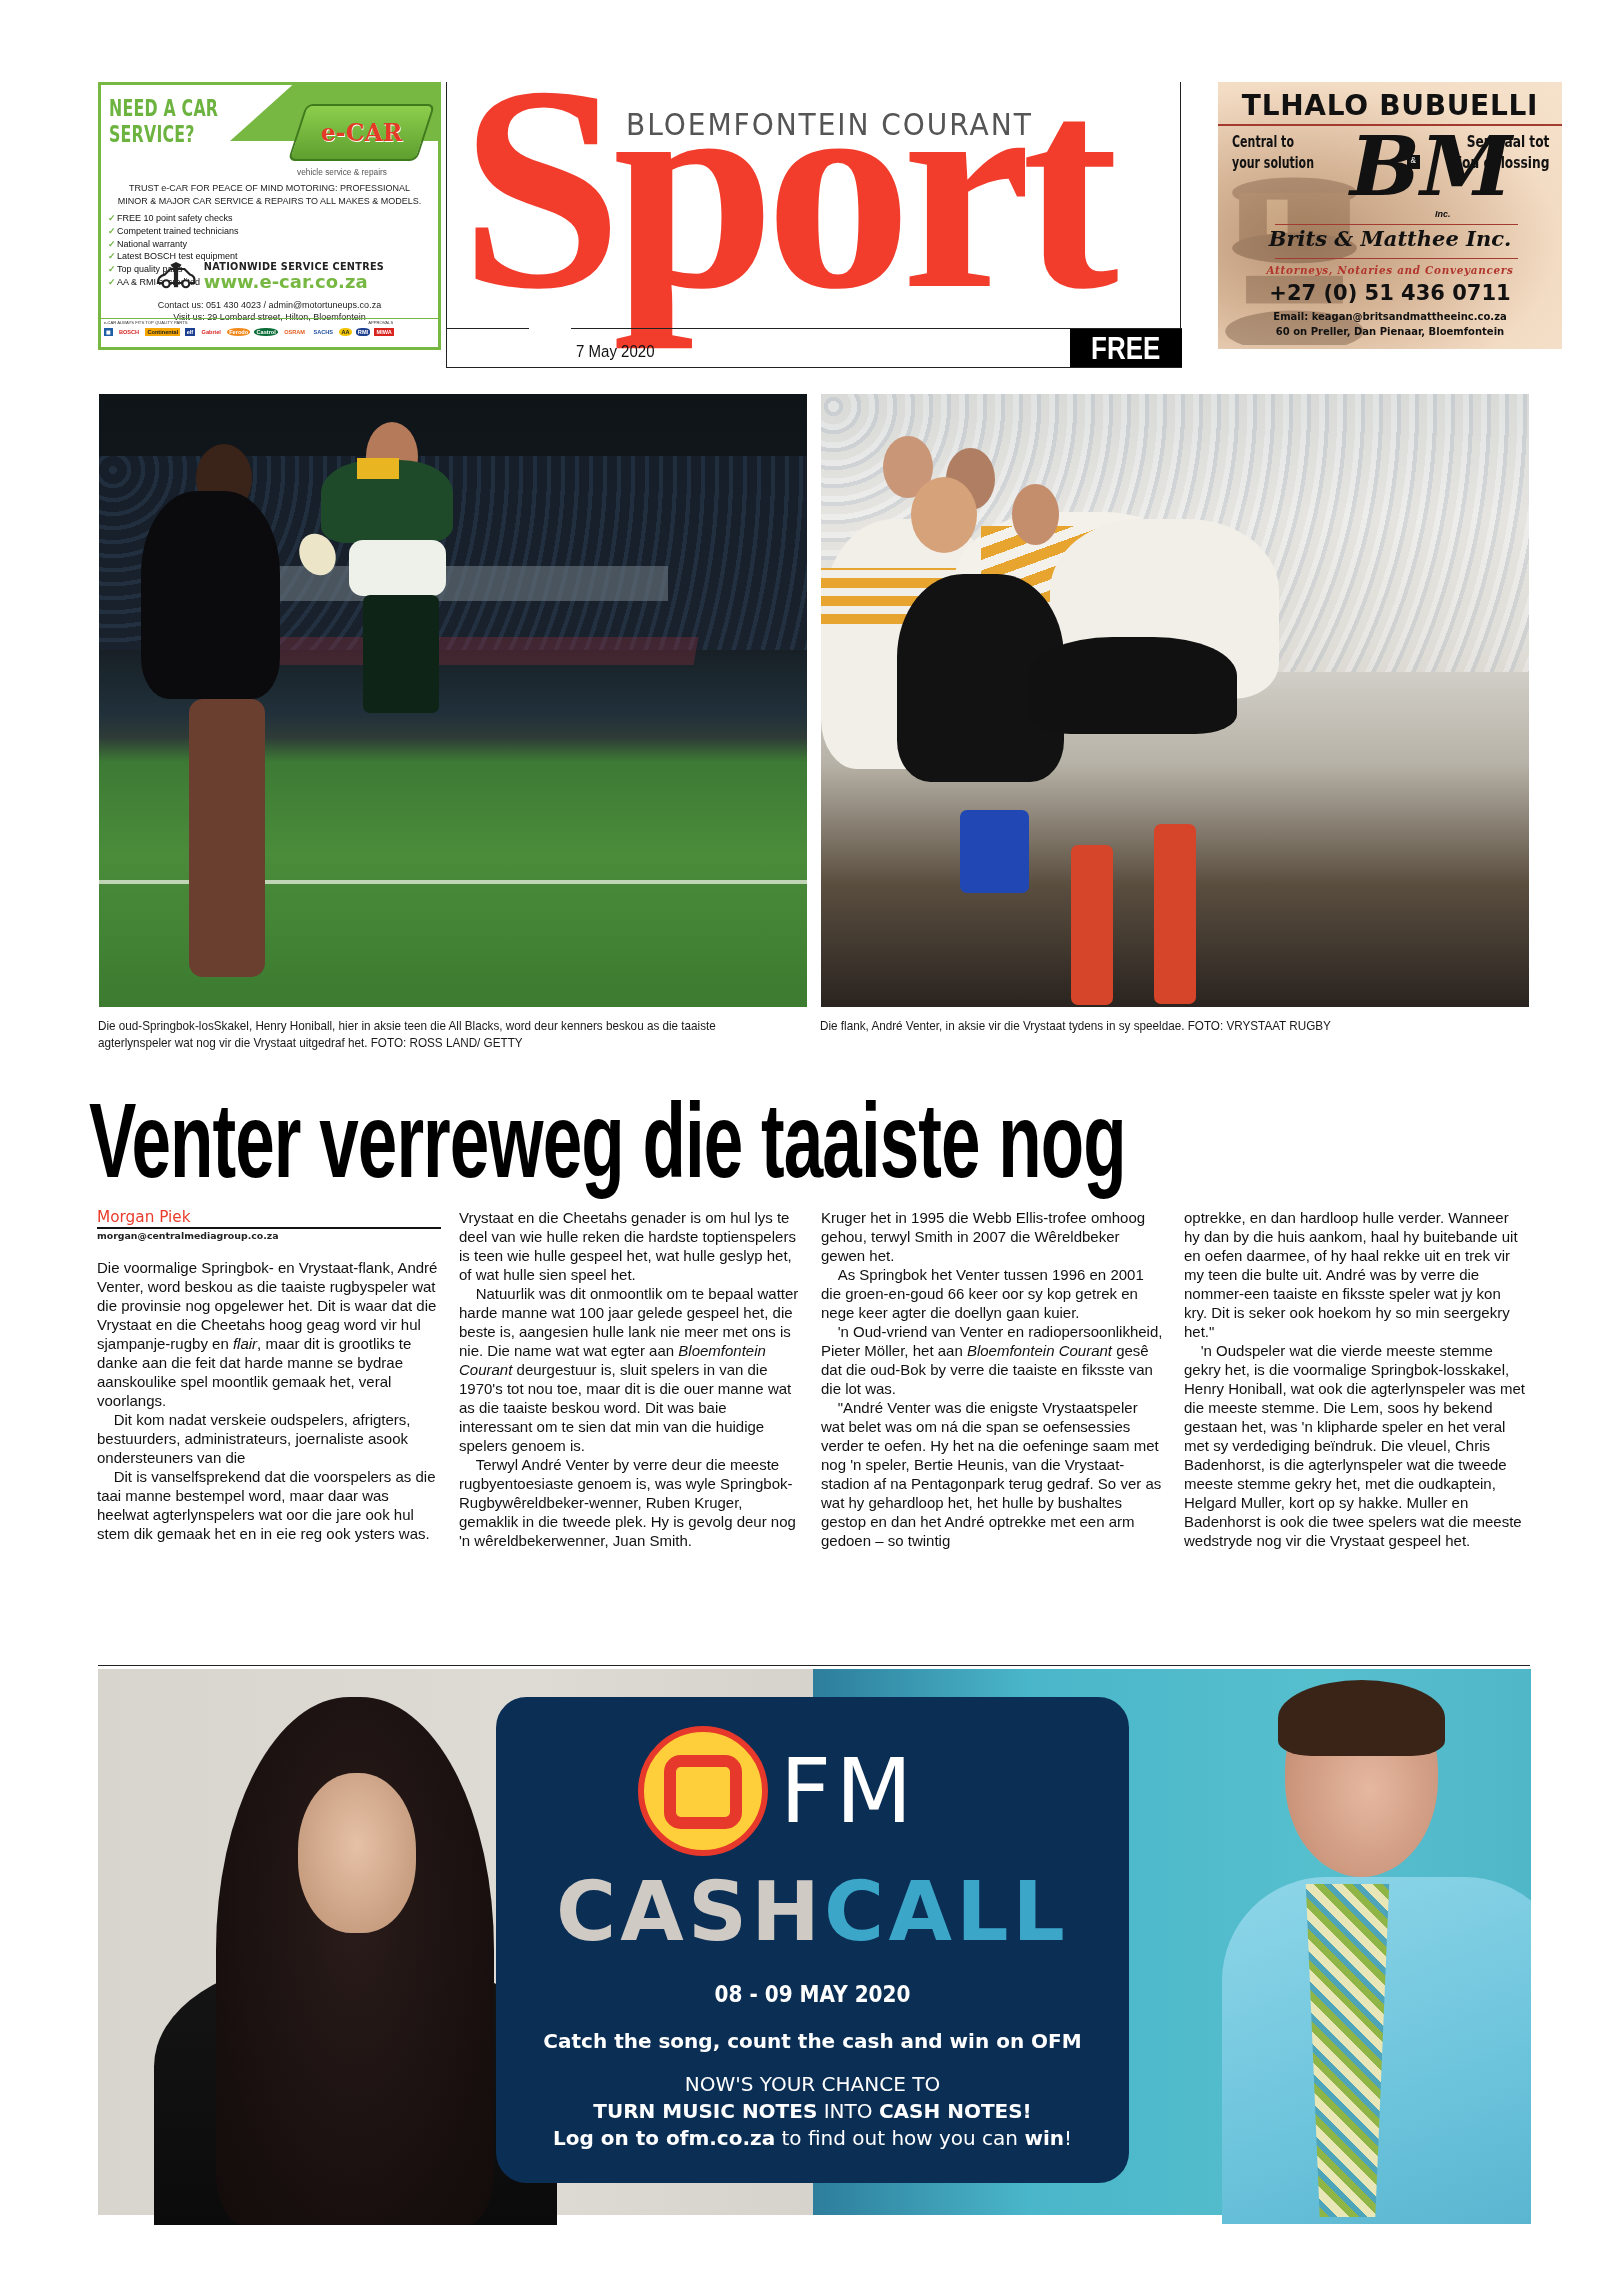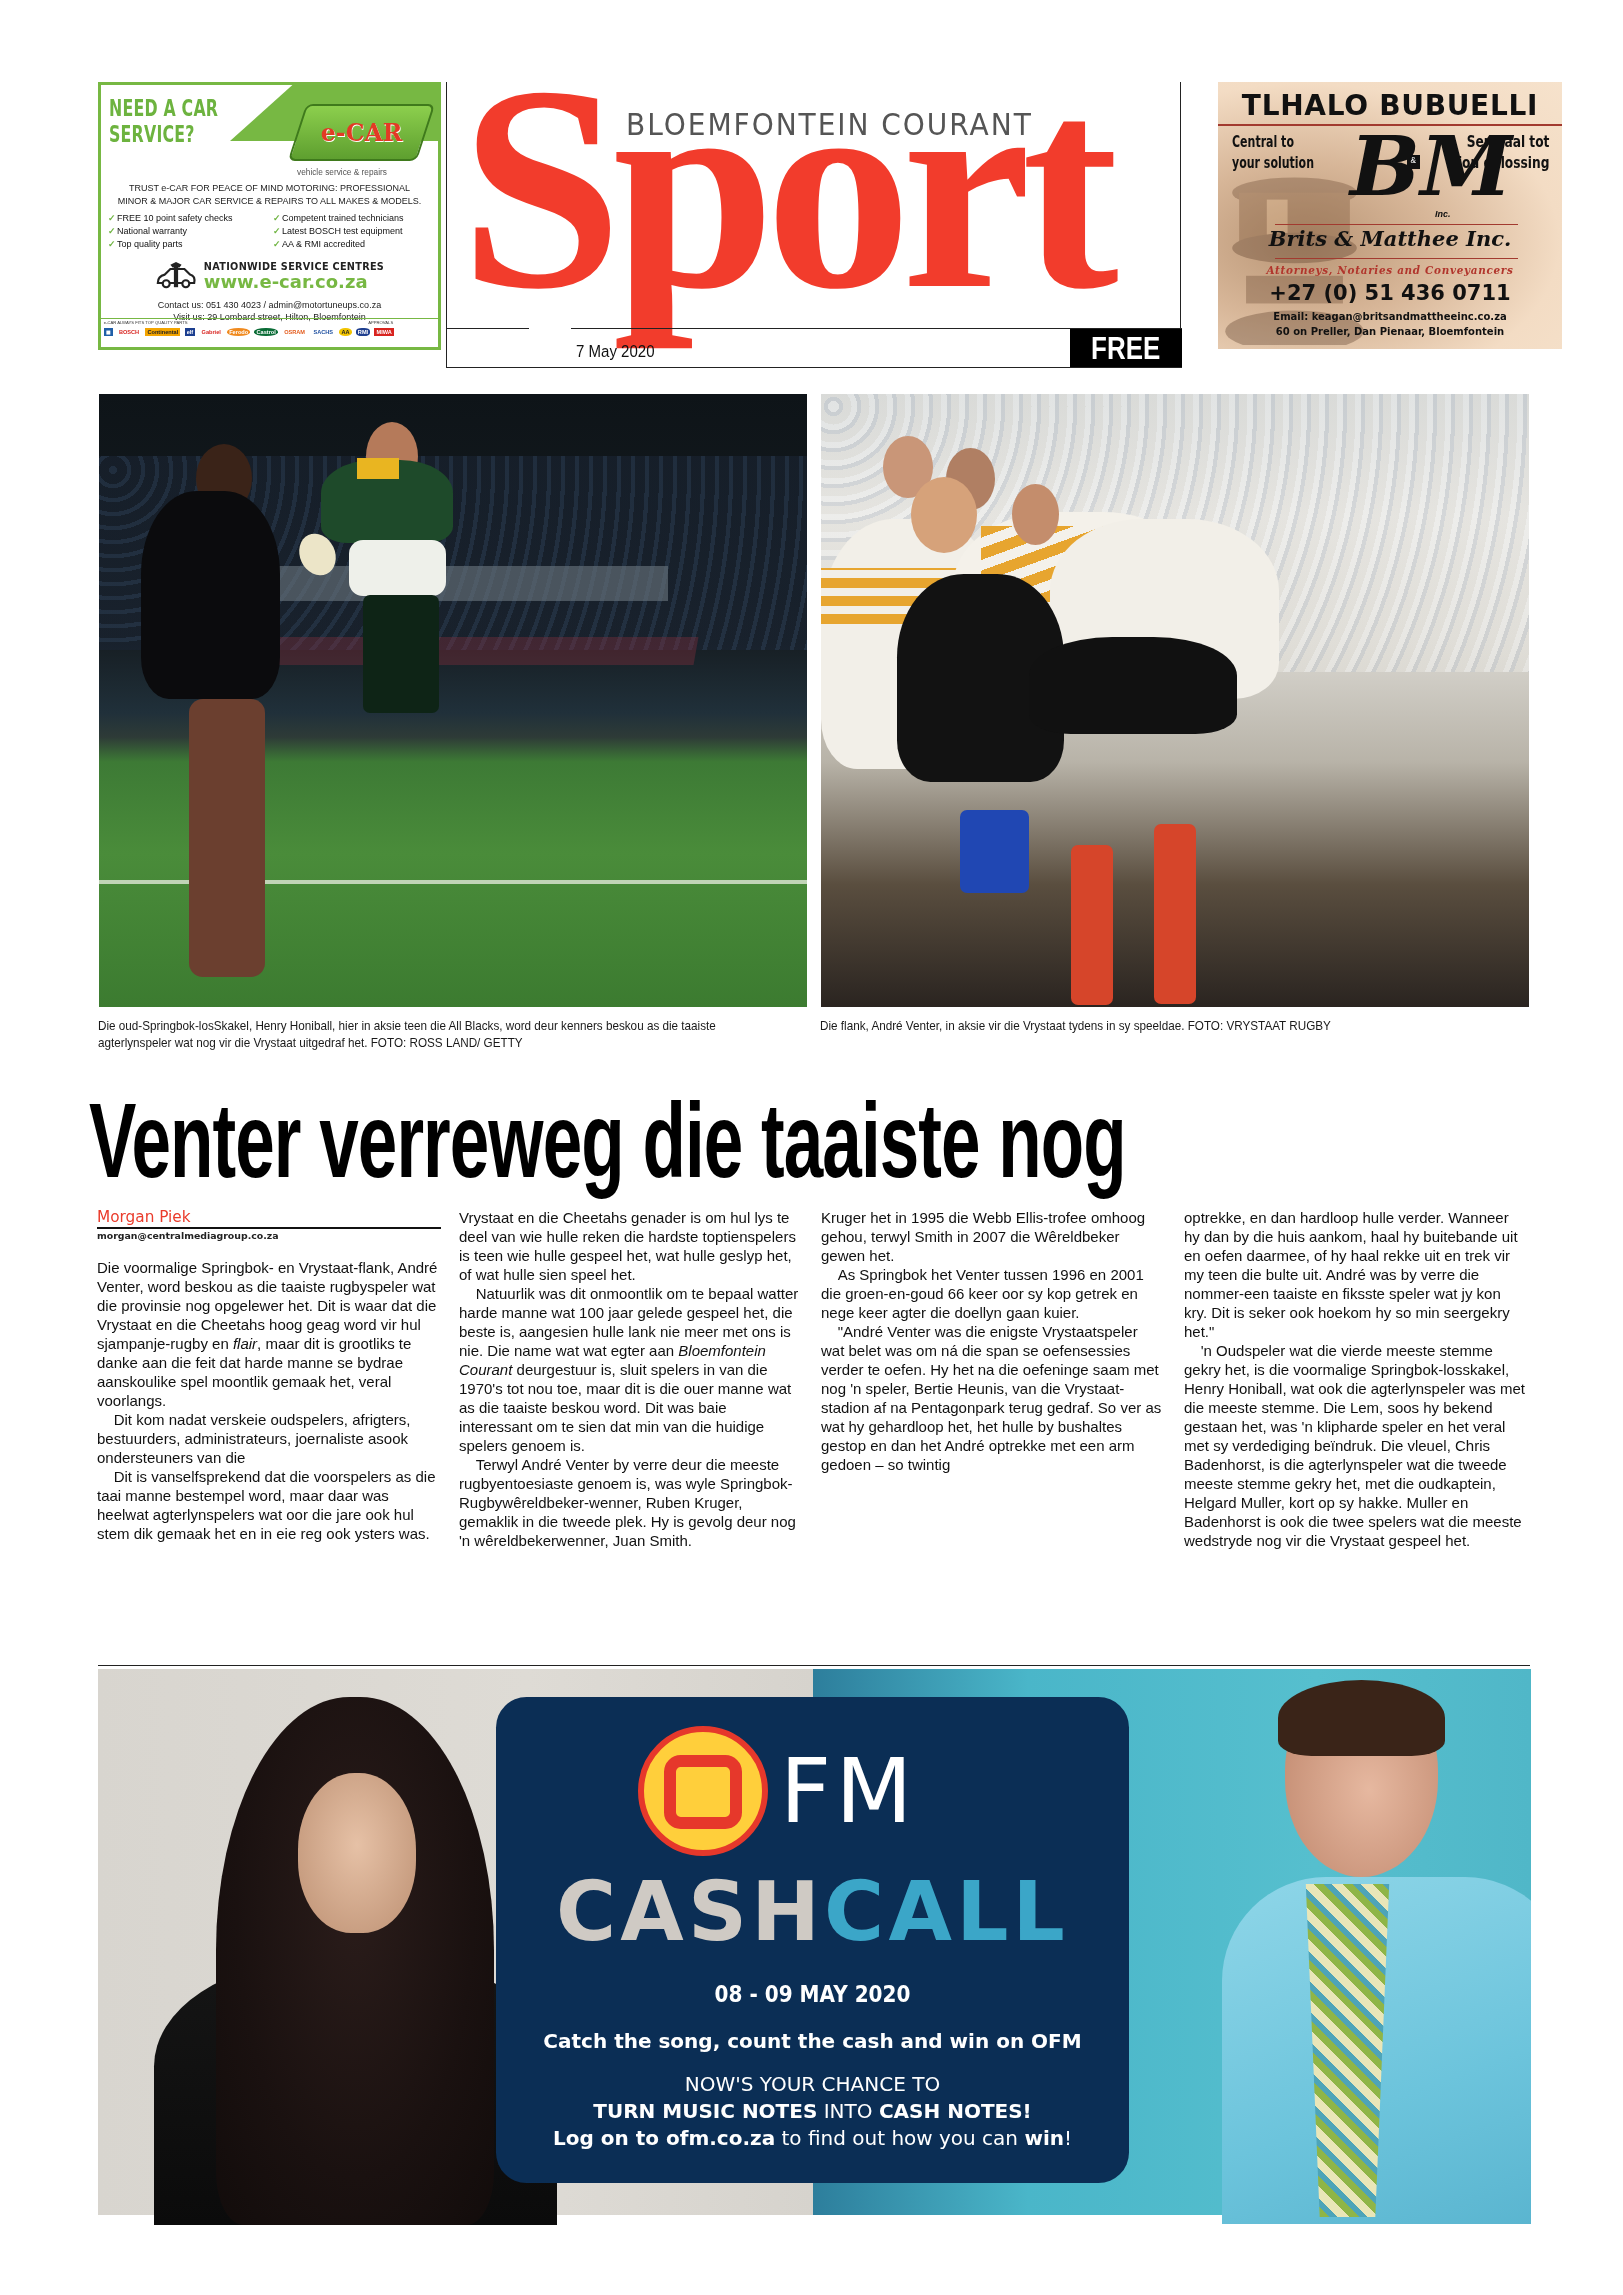--- a/index.html
+++ b/index.html
@@ -26,21 +26,21 @@
   }
   .ad-ecar .logo span {
     transform: skewX(18deg); font-family: "DejaVu Serif", serif; font-weight: bold; font-size: 23.6px;
     color: #e23a24; text-shadow: 0.7px 0.7px 0 #fff;
   }
   .ad-ecar .logo-sub { position: absolute; left: 196px; top: 82px; width: 129px; text-align: left; font-size: 8.3px; color: #555; }
   .ad-ecar .trust {
     position: absolute; left: 5.6px; right: 5.6px; top: 97px; text-align: center;
     font-family: "Liberation Sans Narrow", "Liberation Sans", sans-serif; font-size: 9px; line-height: 13px; color: #222;
   }
-  .ad-ecar .bullets { position: absolute; left: 7px; right: 5.6px; top: 128px; display: grid; grid-template-columns: 1fr 1fr; row-gap: 2.8px; column-gap: 5.6px; }
+  .ad-ecar .bullets { position: absolute; left: 7px; right: 5.6px; top: 128px; display: grid; grid-template-columns: 1fr; row-gap: 2.8px; column-gap: 5.6px; }
   .ad-ecar .bullet { font-size: 9px; color: #111; white-space: nowrap; }
   .ad-ecar .bullet .tick { color: #6db33f; font-weight: bold; margin-right: 1.4px; }
   .ad-ecar .nationwide { position: absolute; left: 0; right: 0; top: 176px; display: flex; align-items: center; justify-content: center; gap: 7px; }
   .ad-ecar .nationwide .car-icon { width: 42px; height: 28px; }
   .ad-ecar .nationwide .nw-text { display: flex; flex-direction: column; }
   .ad-ecar .nw-title { font-family: "DejaVu Sans", sans-serif; font-weight: bold; font-size: 9.7px; color: #222; letter-spacing: 0.3px; }
   .ad-ecar .nw-url { font-family: "DejaVu Sans", sans-serif; font-weight: bold; font-size: 18px; color: #77b843; line-height: 19.4px; }
   .ad-ecar .contact { position: absolute; left: 0; right: 0; top: 215px; text-align: center; font-size: 9px; line-height: 11.8px; color: #222; }
   .ad-ecar .partners { position: absolute; left: 0; right: 0; bottom: 0; height: 29px; border-top: 1.4px solid #77b843; padding: 1.4px 2.8px; }
   .ad-ecar .partners .p-lbl { font-size: 4.2px; color: #333; display: flex; justify-content: space-between; padding-right: 42px; }
@@ -315,20 +315,21 @@
     <p>Dit is vanselfsprekend dat die voorspelers as die taai manne bestempel word, maar daar was heelwat agterlynspelers wat oor die jare ook hul stem dik gemaak het en in eie reg ook ysters was.</p>
   </div>
   <div class="col col-2">
     <p class="noindent">Vrystaat en die Cheetahs genader is om hul lys te deel van wie hulle reken die hardste toptienspelers is teen wie hulle gespeel het, wat hulle geslyp het, of wat hulle sien speel het.</p>
     <p><span>Natuurlik was dit onmoontlik om te bepaal watter harde manne wat 100 jaar gelede gespeel het, die beste is, aangesien hulle lank nie meer met ons is nie. Die name wat wat egter aan </span><em>Bloemfontein Courant</em><span> deurgestuur is, sluit spelers in van die 1970's tot nou toe, maar dit is die ouer manne wat as die taaiste beskou word. Dit was baie interessant om te sien dat min van die huidige spelers genoem is.</span></p>
     <p>Terwyl André Venter by verre deur die meeste rugbyentoesiaste genoem is, was wyle Springbok-Rugbywêreldbeker-wenner, Ruben Kruger, gemaklik in die tweede plek. Hy is gevolg deur nog 'n wêreldbekerwenner, Juan Smith.</p>
   </div>
   <div class="col col-3">
     <p class="noindent">Kruger het in 1995 die Webb Ellis-trofee omhoog gehou, terwyl Smith in 2007 die Wêreldbeker gewen het.</p>
     <p>As Springbok het Venter tussen 1996 en 2001 die groen-en-goud 66 keer oor sy kop getrek en nege keer agter die doellyn gaan kuier.</p>
+    <p><span>'n Oud-vriend van Venter en radiopersoonlikheid, Pieter Möller, het aan </span><em>Bloemfontein Courant</em><span> gesê dat die oud-Bok by verre die taaiste en fiksste van die lot was.</span></p>
     <p>"André Venter was die enigste Vrystaatspeler wat belet was om ná die span se oefensessies verder te oefen. Hy het na die oefeninge saam met nog 'n speler, Bertie Heunis, van die Vrystaat-stadion af na Pentagonpark terug gedraf. So ver as wat hy gehardloop het, het hulle by bushaltes gestop en dan het André optrekke met een arm gedoen – so twintig</p>
   </div>
   <div class="col col-4">
     <p class="noindent">optrekke, en dan hardloop hulle verder. Wanneer hy dan by die huis aankom, haal hy buitebande uit en oefen daarmee, of hy haal rekke uit en trek vir my teen die bulte uit. André was by verre die nommer-een taaiste en fiksste speler wat jy kon kry. Dit is seker ook hoekom hy so min seergekry het."</p>
     <p>'n Oudspeler wat die vierde meeste stemme gekry het, is die voormalige Springbok-losskakel, Henry Honiball, wat ook die agterlynspeler was met die meeste stemme. Die Lem, soos hy bekend gestaan het, was 'n klipharde speler en het veral met sy verdediging beïndruk. Die vleuel, Chris Badenhorst, is die agterlynspeler wat die tweede meeste stemme gekry het, met die oudkaptein, Helgard Muller, kort op sy hakke. Muller en Badenhorst is ook die twee spelers wat die meeste wedstryde nog vir die Vrystaat gespeel het.</p>
   </div>
 </div>
 
 <div class="sep-rule"></div>
 

